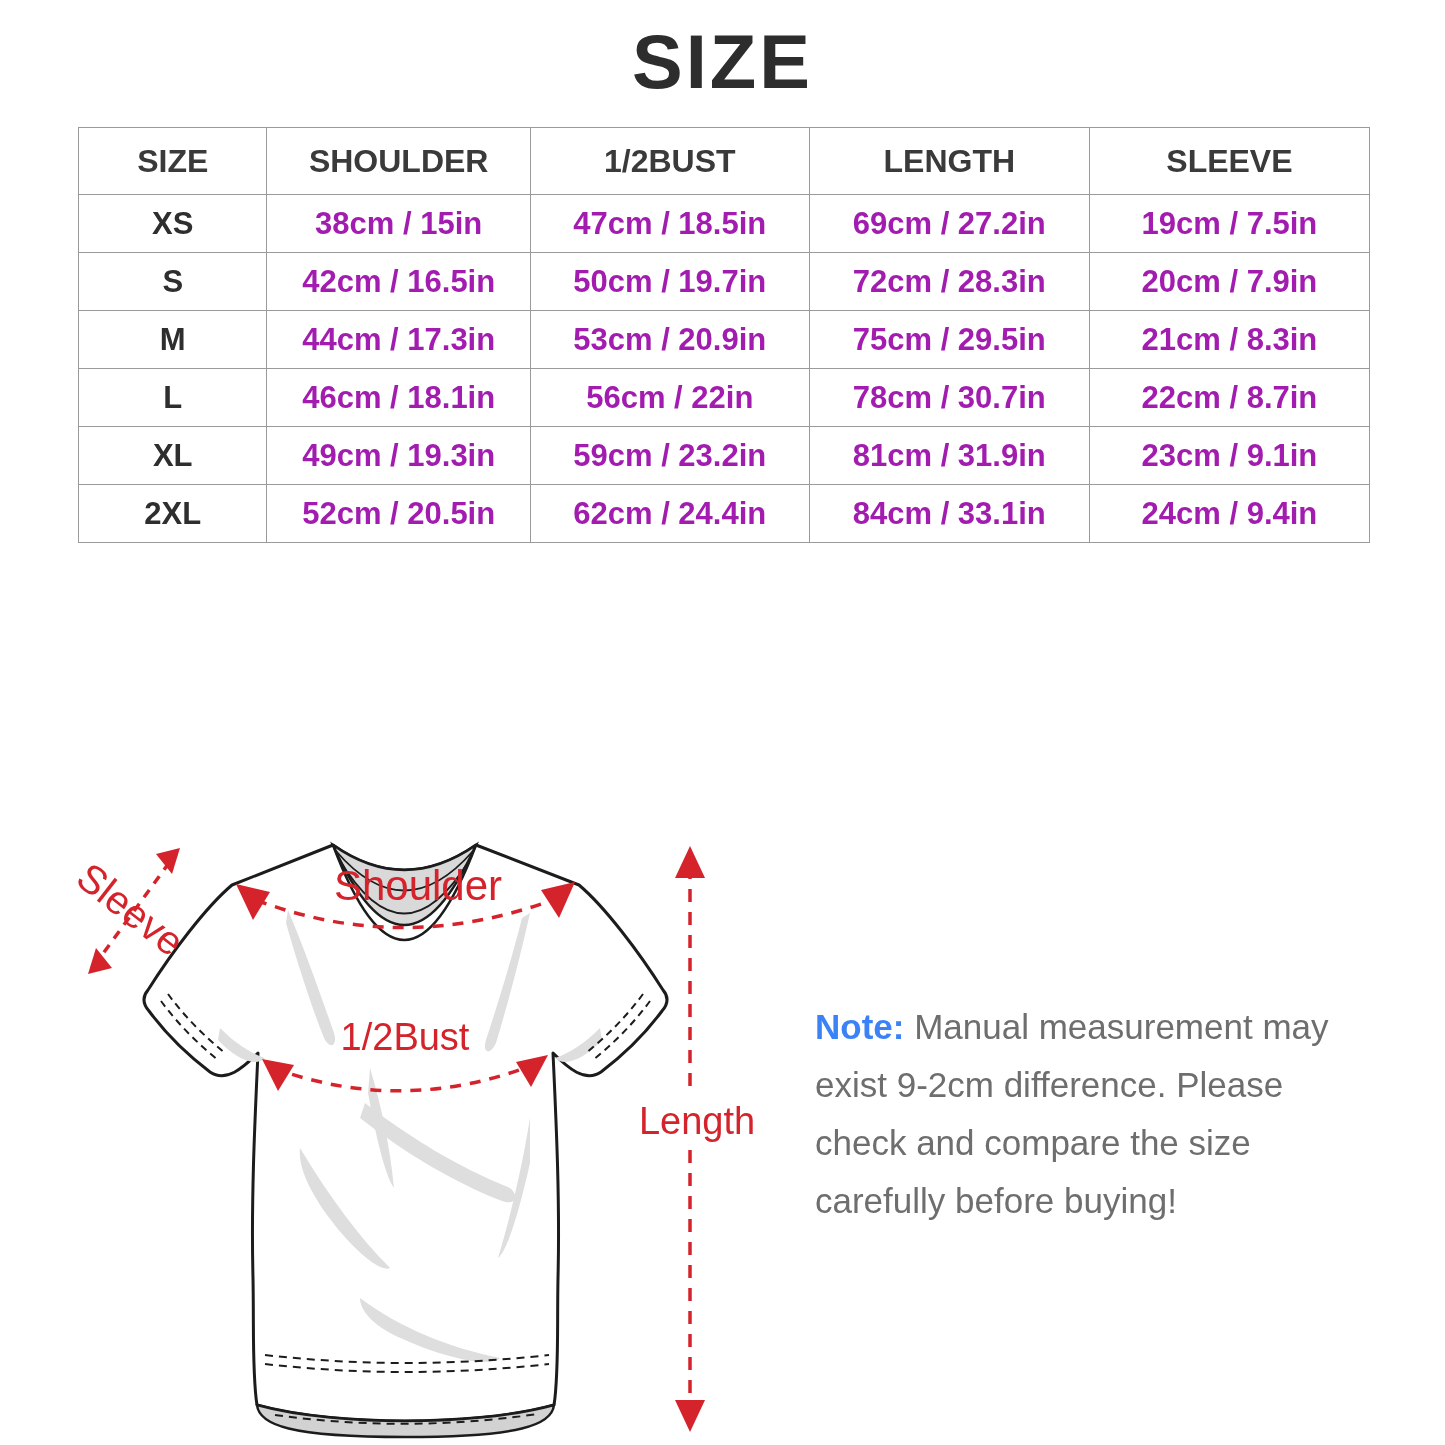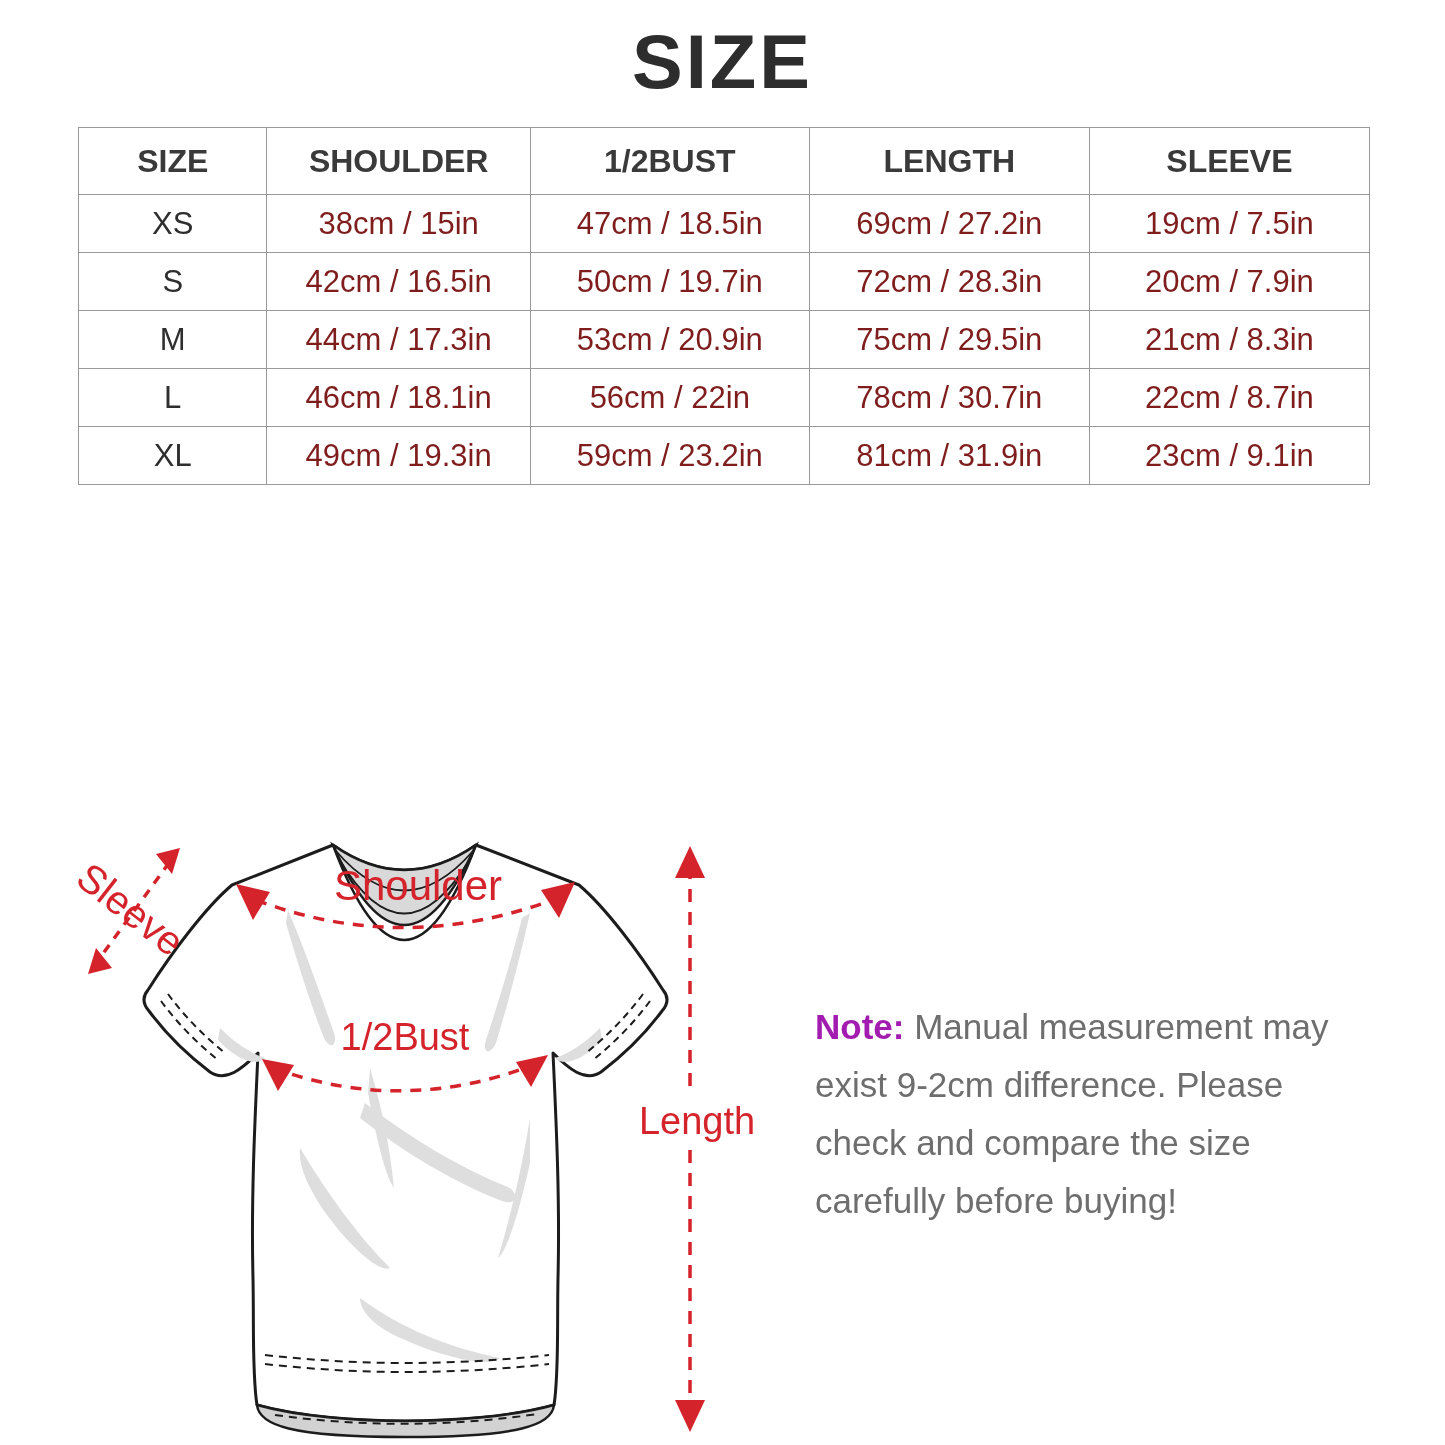--- a/index.html
+++ b/index.html
@@ -14,32 +14,32 @@
   }
   table.size-table {
     position:absolute; left:78px; top:127px; width:1292px;
     border-collapse:collapse; table-layout:fixed; background:#fff;
   }
   .size-table th, .size-table td {
     border:1px solid #9a9a9a; text-align:center; vertical-align:middle;
     padding:0; overflow:hidden; white-space:nowrap;
   }
   .size-table th { height:66px; font-size:32px; font-weight:bold; color:#3a3a3a; }
-  .size-table td { height:57px; font-size:31px; color:#7f1d1d; font-weight:normal; }
-  .size-table td.size-col { font-weight:normal; color:#2e2e2e; }
+  .size-table td { height:57px; font-size:31px; color:#a21caf; font-weight:bold; }
+  .size-table td.size-col { font-weight:bold; color:#2e2e2e; }
   .diagram-svg { position:absolute; left:60px; top:818px; width:700px; height:627px; }
   .diagram-svg text {
     font-family:"Liberation Sans", sans-serif;
     fill:#d5232b;
   }
   .note {
     position:absolute; left:815px; top:998px; width:565px;
     font-size:35px; line-height:58px; color:#6e6e6e; margin:0;
   }
-  .note b { color:#a21caf; font-weight:bold; }
+  .note b { color:#3b82f6; font-weight:bold; }
 </style>
 </head>
 <body>
 
 <div class="title">SIZE</div>
 
 <table class="size-table">
   <colgroup>
     <col style="width:14.6%">
       <col style="width:20.4%">
@@ -84,20 +84,27 @@
         <td>56cm / 22in</td>
         <td>78cm / 30.7in</td>
         <td>22cm / 8.7in</td>
       </tr>
       <tr>
         <td class="size-col">XL</td>
         <td>49cm / 19.3in</td>
         <td>59cm / 23.2in</td>
         <td>81cm / 31.9in</td>
         <td>23cm / 9.1in</td>
+      </tr>
+      <tr>
+        <td class="size-col">2XL</td>
+        <td>52cm / 20.5in</td>
+        <td>62cm / 24.4in</td>
+        <td>84cm / 33.1in</td>
+        <td>24cm / 9.4in</td>
       </tr>
     </tbody>
 </table>
 
 <svg class="diagram-svg" viewBox="0 0 700 627" xmlns="http://www.w3.org/2000/svg">
 
   <g>
     <path d="M273,27 L172,67
              C146,89 112,134 88,172
              C82,179 83,186 89,193

